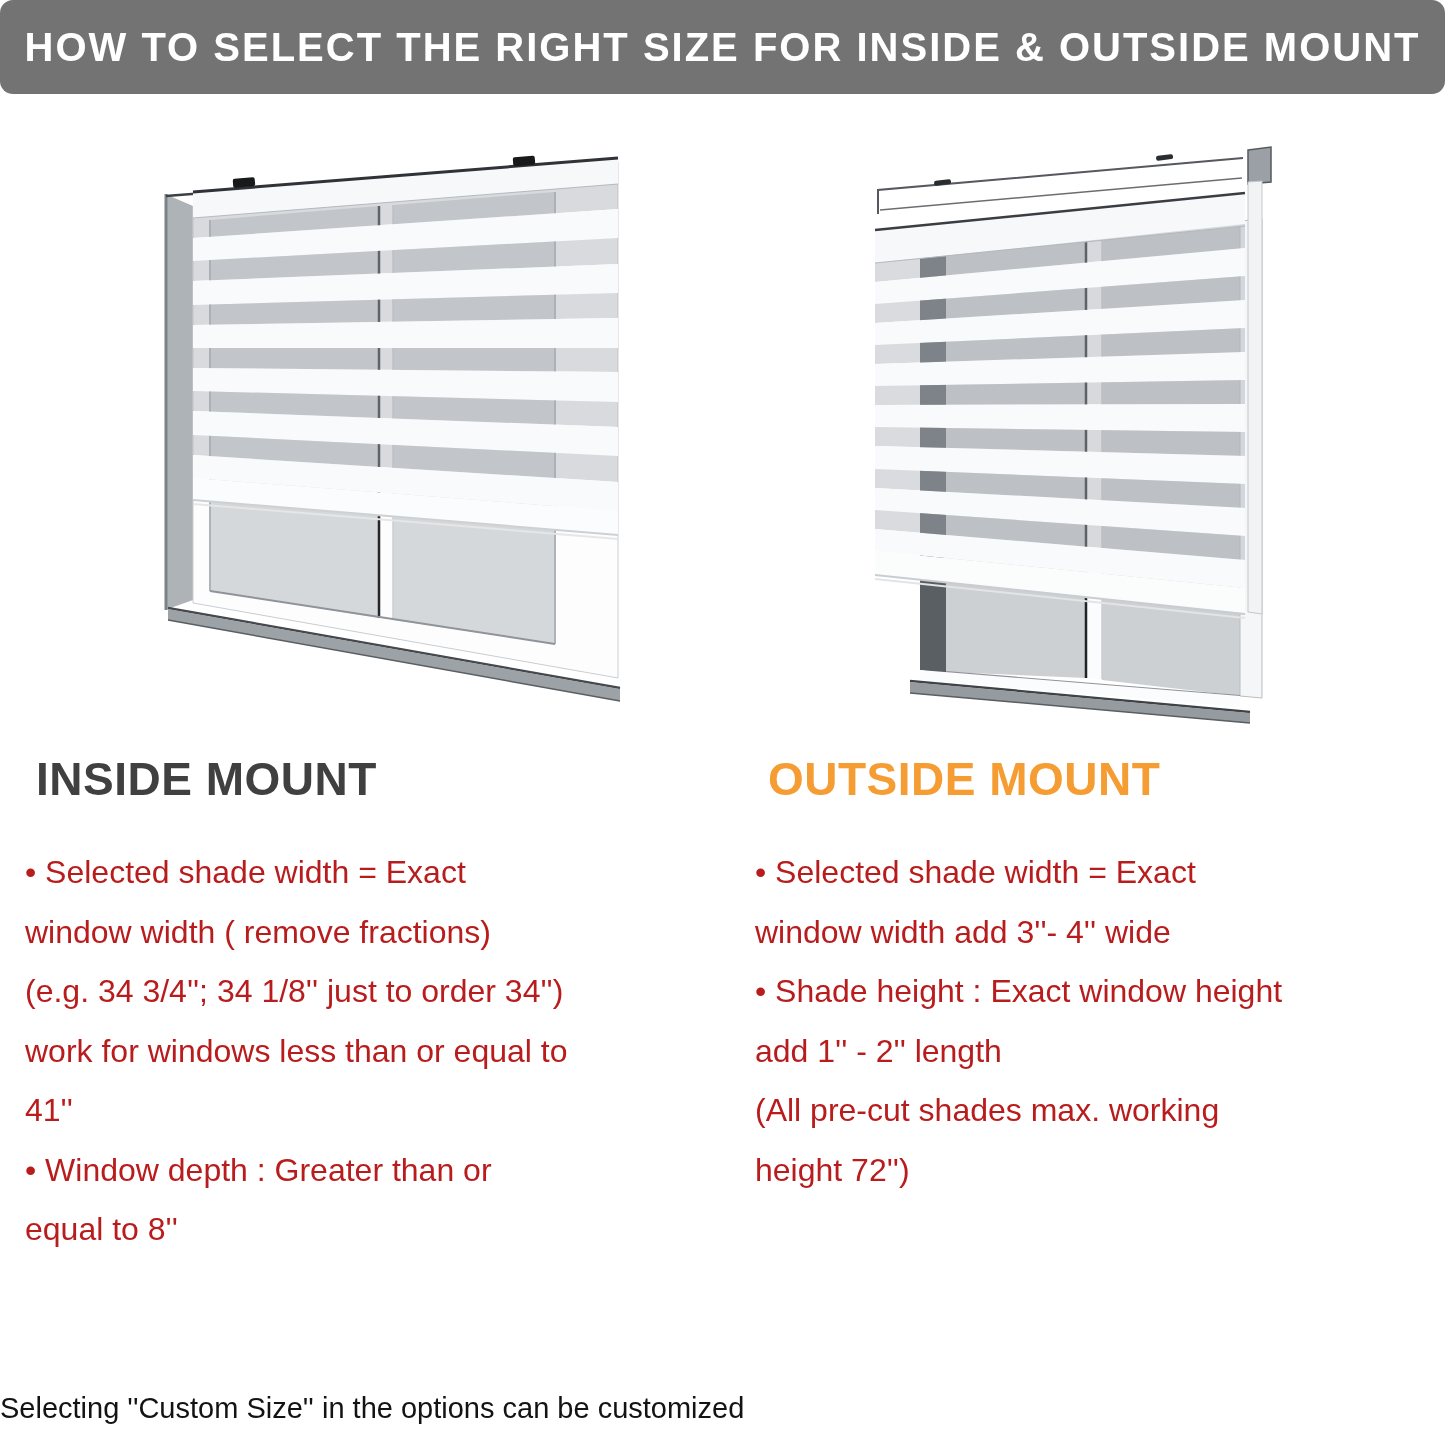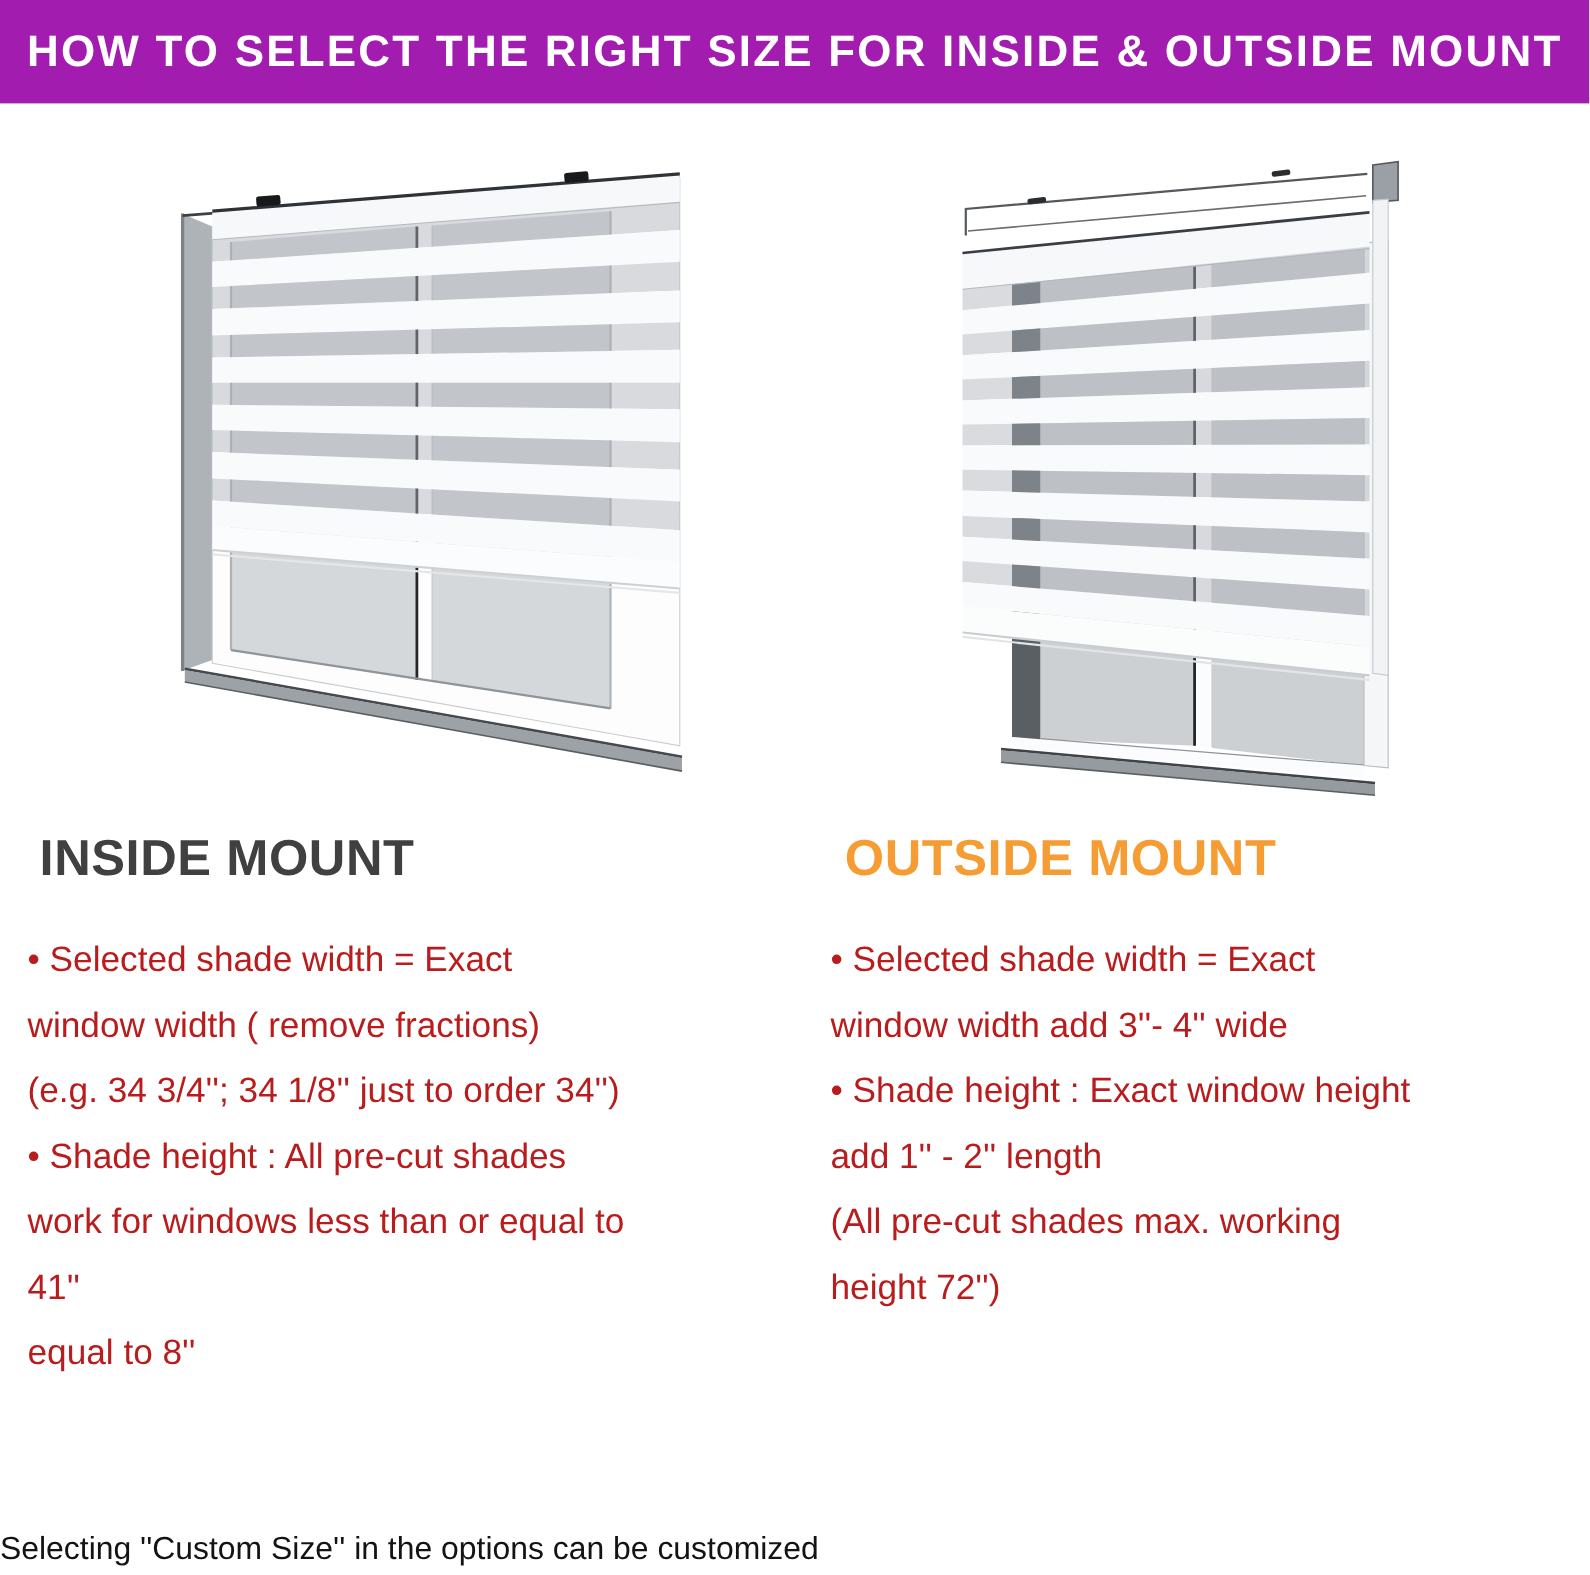--- a/index.html
+++ b/index.html
@@ -28,21 +28,21 @@
     font-size:29px;color:#131313;
   }
   
   .sheer{fill:#aab0b5;fill-opacity:.45;}
   .band{fill:#f9fafb;}
   .edge-shadow{stroke:#b9bec2;stroke-width:1;}
 </style>
 </head>
 <body>
 
-<div class="banner" style="background: #a21caf; color: rgb(255, 255, 255);">
+<div class="banner" style="background: #737373; color: rgb(255, 255, 255); border-radius: 13px;">
   <span>HOW TO SELECT THE RIGHT SIZE FOR INSIDE &amp; OUTSIDE MOUNT</span>
 </div>
 
 <svg id="illus-inside" class="illus" width="470" height="560" viewBox="0 0 470 560" aria-hidden="true">
   <g>
 
     <polygon points="12,46 40,58 40,452 12,462" fill="#aeb3b7"></polygon>
     <line x1="13" y1="46" x2="13" y2="462" stroke="#7e8387" stroke-width="3"></line>
 
     <line x1="13" y1="48" x2="465" y2="13" stroke="#3c4043" stroke-width="2.5"></line>
@@ -153,23 +153,23 @@
   </g>
 </svg>
 
 <div id="heading-inside" class="mount-heading" style="color: #404040;">INSIDE MOUNT</div>
 <div id="heading-outside" class="mount-heading" style="color: rgb(245, 156, 51); text-align: center;">OUTSIDE MOUNT</div>
 
 <div id="bullets-inside" class="bullets">
     <div>• Selected shade width = Exact</div>
     <div>window width ( remove fractions)</div>
     <div>(e.g. 34 3/4''; 34 1/8'' just to order 34'')</div>
-    <div>• Shade height : All pre-cut shades</div>
     <div>work for windows less than or equal to</div>
     <div>41''</div>
+    <div>• Window depth : Greater than or</div>
     <div>equal to 8''</div>
   </div>
 <div id="bullets-outside" class="bullets">
     <div>• Selected shade width = Exact</div>
     <div>window width add 3''- 4'' wide</div>
     <div>• Shade height : Exact window height</div>
     <div>add 1'' - 2'' length</div>
     <div>(All pre-cut shades max. working</div>
     <div>height 72'')</div>
   </div>

